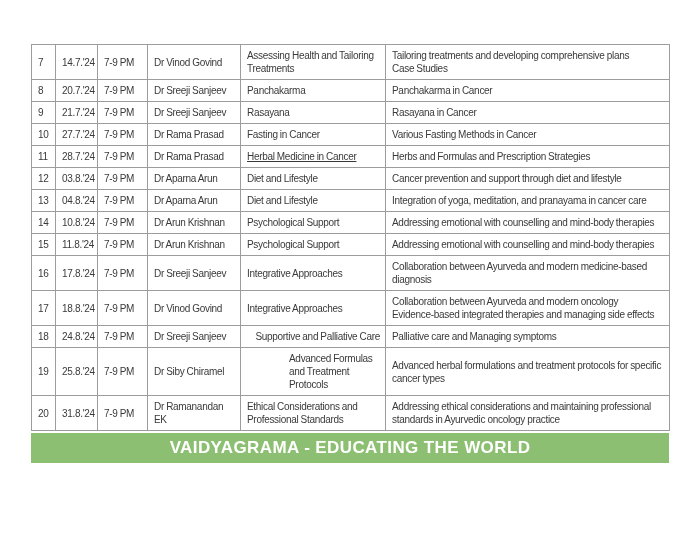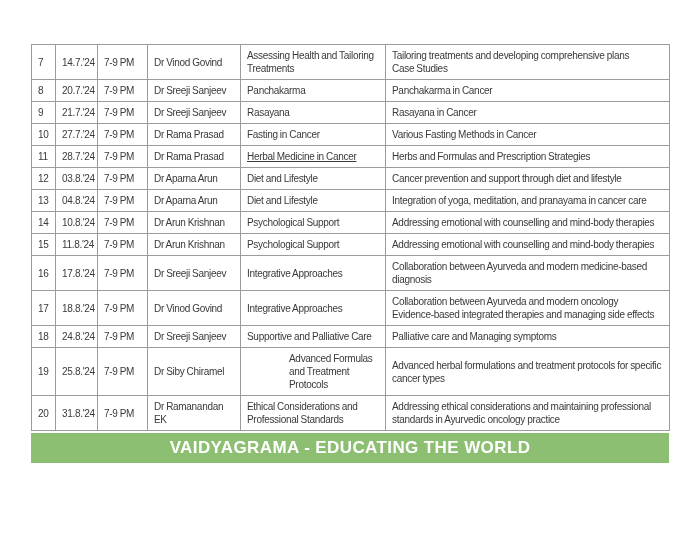--- a/index.html
+++ b/index.html
@@ -152,21 +152,21 @@
             <td style="border-color: rgb(156, 156, 156); color: rgb(58, 58, 58);">Dr Vinod Govind</td>
             <td style="border-color: rgb(156, 156, 156); color: rgb(58, 58, 58);">Integrative Approaches</td>
             <td style="border-color: rgb(156, 156, 156); color: rgb(58, 58, 58);">Collaboration between Ayurveda and modern oncology
 Evidence-based integrated therapies and managing side effects</td>
           </tr>
           <tr>
             <td style="border-color: rgb(156, 156, 156); color: rgb(58, 58, 58);">18</td>
             <td style="border-color: rgb(156, 156, 156); color: rgb(58, 58, 58);">24.8.'24</td>
             <td style="border-color: rgb(156, 156, 156); color: rgb(58, 58, 58);">7-9 PM</td>
             <td style="border-color: rgb(156, 156, 156); color: rgb(58, 58, 58);">Dr Sreeji Sanjeev</td>
-            <td style="border-color: rgb(156, 156, 156); color: rgb(58, 58, 58);">Supportive and Palliative Care</td>
+            <td style="border-color: rgb(156, 156, 156); color: rgb(58, 58, 58); text-align: right;">Supportive and Palliative Care</td>
             <td style="border-color: rgb(156, 156, 156); color: rgb(58, 58, 58);">Palliative care and Managing symptoms</td>
           </tr>
           <tr>
             <td style="border-color: rgb(156, 156, 156); color: rgb(58, 58, 58);">19</td>
             <td style="border-color: rgb(156, 156, 156); color: rgb(58, 58, 58);">25.8.'24</td>
             <td style="border-color: rgb(156, 156, 156); color: rgb(58, 58, 58);">7-9 PM</td>
             <td style="border-color: rgb(156, 156, 156); color: rgb(58, 58, 58);">Dr Siby Chiramel</td>
             <td style="border-color: rgb(156, 156, 156); color: rgb(58, 58, 58); padding-left: 48px;">Advanced Formulas and Treatment Protocols</td>
             <td style="border-color: rgb(156, 156, 156); color: rgb(58, 58, 58);">Advanced herbal formulations and treatment protocols for specific cancer types</td>
           </tr>

